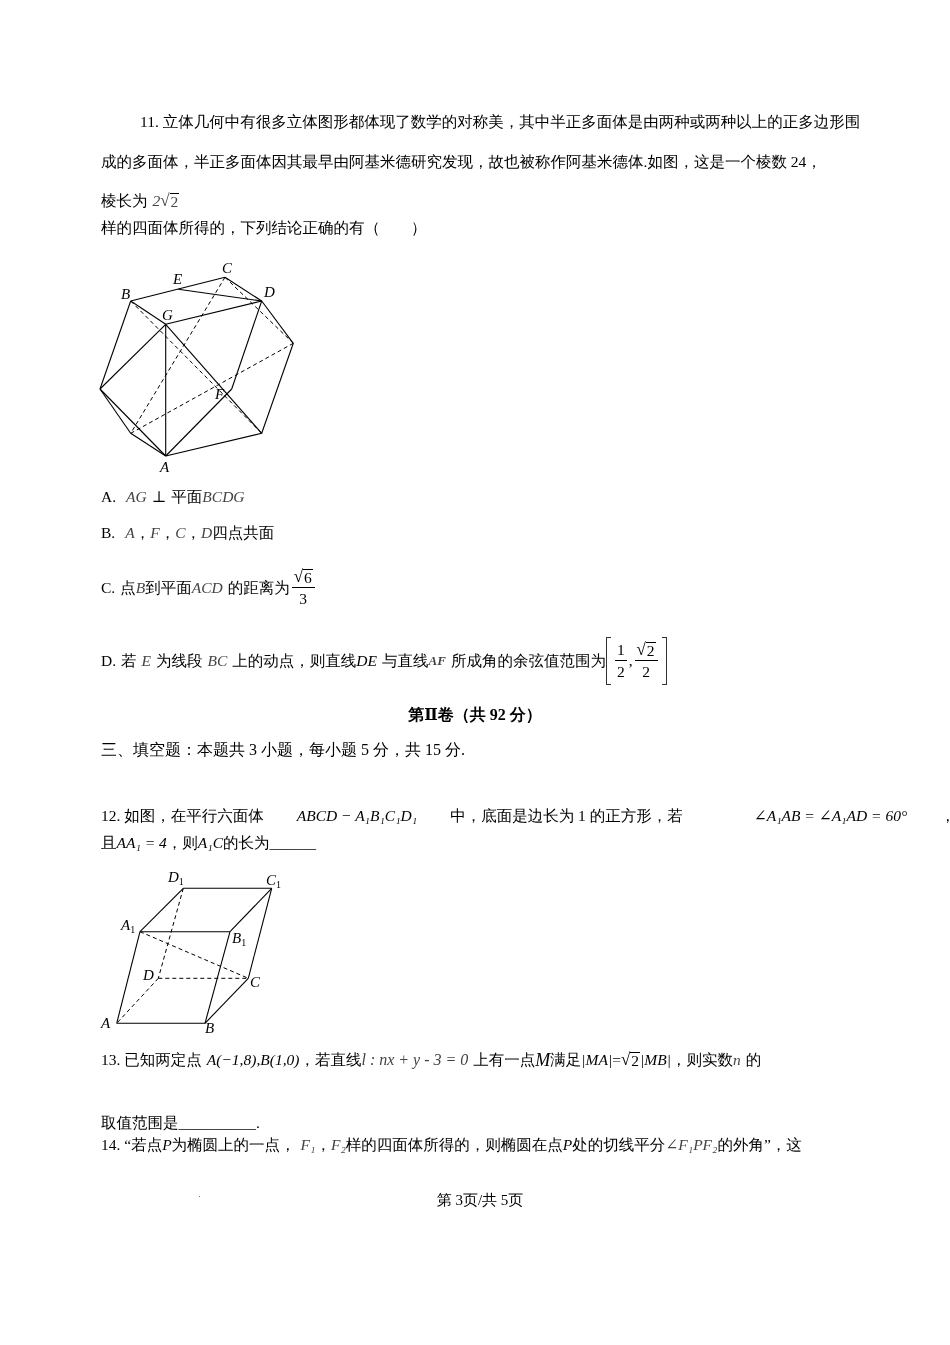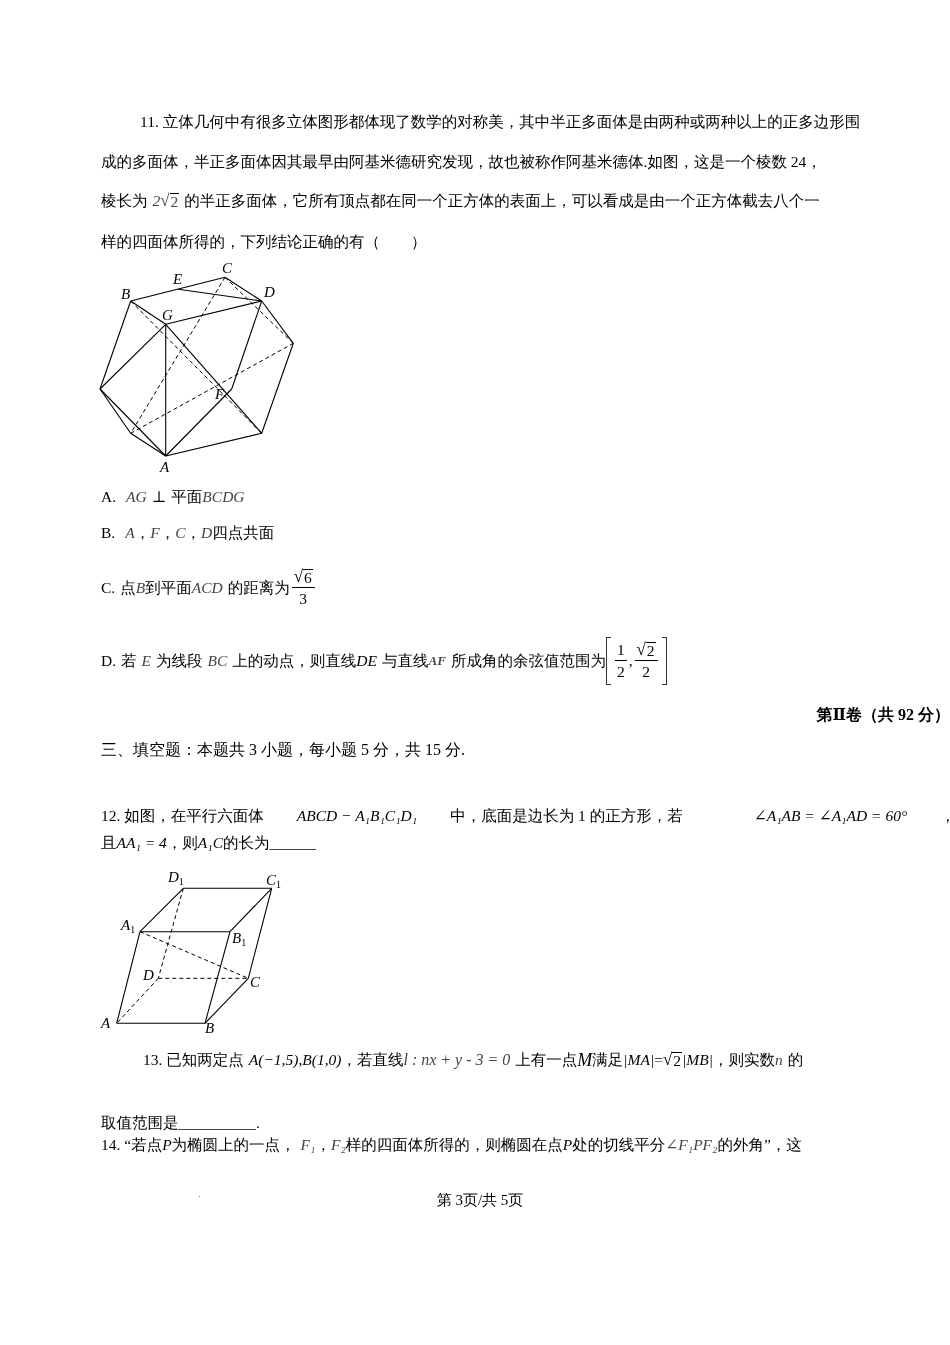--- a/index.html
+++ b/index.html
@@ -14,21 +14,21 @@
   .rad-sign { font-style:normal; font-size:17px; line-height:18px; }
   .radicand { border-top:1px solid #000; padding:0 1px; line-height:16px; }
   .frac { display:inline-flex; flex-direction:column; align-items:center; vertical-align:middle;
           margin:0 2px; font-style:normal; }
   .frac .num { border-bottom:1px solid #000; padding:0 2px 1px 2px; line-height:18px; }
   .frac .den { line-height:20px; padding-top:1px; }
   .lbr, .rbr { display:inline-block; width:4px; height:46px; border:1px solid #333; }
   .lbr { border-right:none; margin-right:2px; }
   .rbr { border-left:none; margin-left:2px; }
   .blank { text-decoration:none; }
-  .heading { position:absolute; left:0; width:950px; text-align:right; font-weight:bold;
+  .heading { position:absolute; left:0; width:950px; text-align:center; font-weight:bold;
              font-size:16px; white-space:nowrap; }
   .section { position:absolute; left:101px; font-weight:normal; font-size:16px; white-space:nowrap; }
   .figure { position:absolute; }
   .figure text { font-family:"Liberation Serif","DejaVu Serif",serif; font-style:italic; font-size:15px; fill:#000; }
   .footer { position:absolute; left:10px; width:940px; text-align:center; top:1191px; font-size:15px; white-space:nowrap; }
   .dot { position:absolute; left:199px; top:1196px; width:1px; height:1px; background:#777; }
 </style>
 </head>
 <body>
 
@@ -40,23 +40,22 @@
 </div>
 <div class="line" style="top:189px;">
   <span>棱长为</span>
   <span class="sp"></span>
   <span class="m mg">2</span>
   <span class="sqrt mg">
     <span class="rad-sign">√</span>
       <span class="radicand">2</span>
   </span>
   <span class="sp"></span>
-  <span>的半正多面体，它所有顶点都在同一个正方体的表面上，可以看成是由一个正方体截去八个一</span>
-</div>
-<div class="line" style="top:230px;">
+</div>
+<div class="line" style="top:216px;">
   <span>样的四面体所得的，下列结论正确的有（　　）</span>
 </div>
 
 <svg class="figure" style="left:90px; top:255px;" width="220" height="225" viewBox="90 255 220 225">
   <g stroke="#000" stroke-width="1.1" fill="none">
     <line x1="130.7" y1="301" x2="225" y2="277.3"></line>
     <line x1="178.3" y1="289.3" x2="261.7" y2="301"></line>
     <line x1="225" y1="277.3" x2="261.7" y2="301"></line>
     <line x1="130.7" y1="301" x2="165.7" y2="324.3"></line>
     <line x1="165.7" y1="324.3" x2="261.7" y2="301"></line>
@@ -204,24 +203,24 @@
   <text x="168" y="882"><tspan>D</tspan><tspan dy="3" font-size="10" font-style="normal">1</tspan></text>
   <text x="266" y="885"><tspan>C</tspan><tspan dy="3" font-size="10" font-style="normal">1</tspan></text>
   <text x="121" y="930"><tspan>A</tspan><tspan dy="3" font-size="10" font-style="normal">1</tspan></text>
   <text x="232" y="943"><tspan>B</tspan><tspan dy="3" font-size="10" font-style="normal">1</tspan></text>
   <text x="143" y="980">D</text>
   <text x="250" y="987">C</text>
   <text x="101" y="1028">A</text>
   <text x="205" y="1033">B</text>
 </svg>
 
-<div class="line" style="top:1048px;margin-left:42px;">
+<div class="line" style="top:1048px;">
   <span>13. 已知两定点</span>
   <span class="sp"></span>
-  <span class="m">A(−1,5)</span>
+  <span class="m">A(−1,8)</span>
   <span> , </span>
   <span class="m">B(1,0)</span>
   <span>，若直线</span>
   <span class="m mg" style="font-size:16px;">l : nx + y - 3 = 0</span>
   <span class="sp"></span>
   <span>上有一点</span>
   <span class="m" style="font-size:18px;">M</span>
   <span>满足</span>
   <span class="m">|MA|</span>
   <span> = </span>

